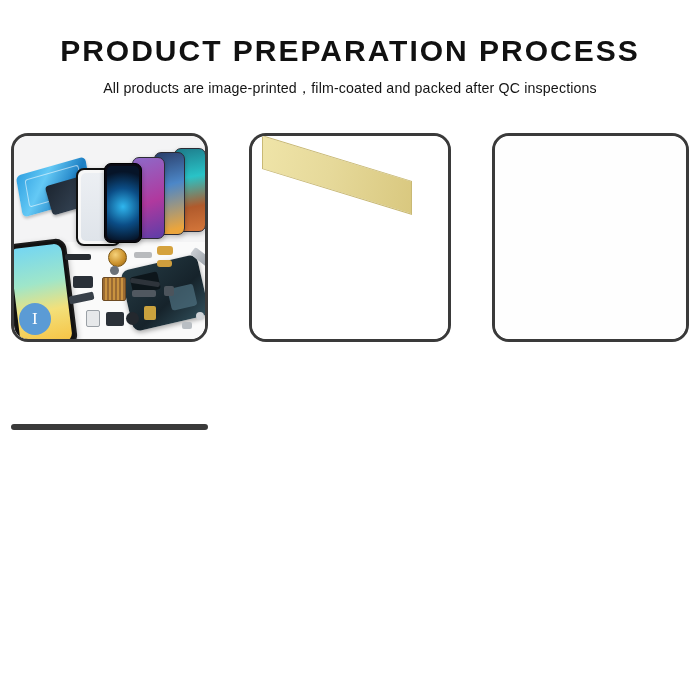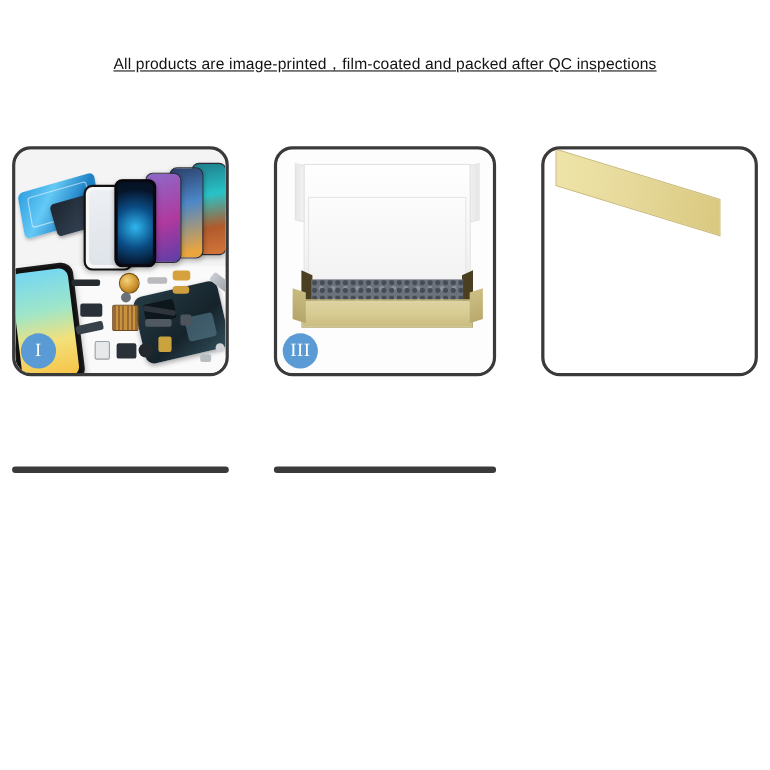--- a/index.html
+++ b/index.html
@@ -29,21 +29,20 @@
     white-space: nowrap;
   }
   #subtitle {
     margin-top: 13px;
     font-family: "Liberation Sans", sans-serif;
     font-size: 14.2px;
     font-weight: 400;
     color: #141414;
     letter-spacing: 0.15px;
     white-space: nowrap;
-    text-decoration: underline;
   }
 
   
   #panel-grid {
     position: absolute;
     top: 133px;
     left: 11px;
     width: 678px;
     height: 500px;
     display: grid;
@@ -302,20 +301,21 @@
   
   .p5-bg{ position:absolute; inset:0; background:#fefefe; }
 
   
   .p6-bg{ position:absolute; inset:0; background:#ffffff; }
 </style>
 </head>
 <body>
 
 <div id="header">
+  <div id="main-title">PRODUCT PREPARATION PROCESS</div>
   <div id="subtitle">All products are image-printed，film-coated and packed after QC inspections</div>
 </div>
 
 <div id="panel-grid">
 
   <div class="panel">
     <div class="panel-inner">
       <div class="p1-bg"></div>
       <div class="p1-film"></div>
       <div class="p1-filmdark"></div>
@@ -343,36 +343,20 @@
       <div class="p1-part pp12"></div>
       <div class="p1-part pp13"></div>
       <div class="p1-part pp14"></div>
       <div class="p1-part pp15"></div>
       <div class="p1-part pp16"></div>
     </div>
     <div class="badge">I</div>
   </div>
 
 
-  <div class="panel">
-    <div class="panel-inner">
-      <div class="p3-bg"></div>
-      <div class="p3-lidflapL"></div>
-      <div class="p3-lidflapR"></div>
-      <div class="p3-lid"></div>
-      <div class="p3-foam"></div>
-      <div class="p3-sideL"></div>
-      <div class="p3-sideR"></div>
-      <div class="p3-parts"></div>
-      <div class="p3-frontL"></div>
-      <div class="p3-frontR"></div>
-      <div class="p3-front"></div>
-    </div>
-    <div class="badge">III</div>
-  </div>
 
   <div class="panel p4">
     <div class="panel-inner">
       <div class="p4-bg"></div>
 
       <div class="p4-topface"></div>
 
     </div>
 
   </div>

